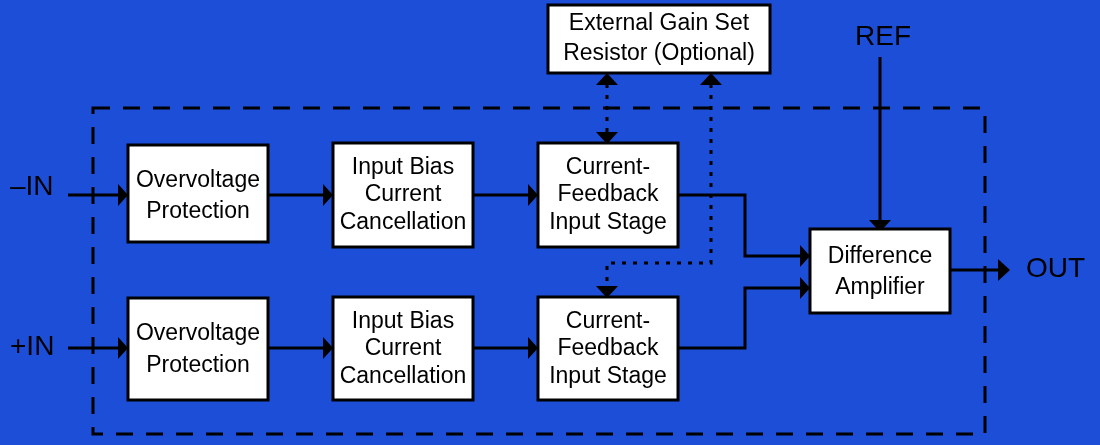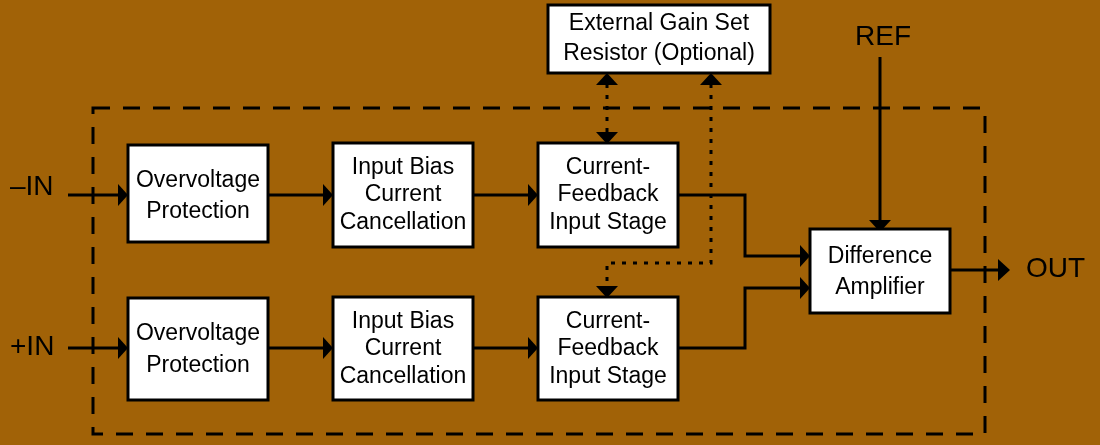--- a/index.html
+++ b/index.html
@@ -4,21 +4,21 @@
 <style>
   html, body {
     margin: 0;
     padding: 0;
     background: #ffffff;
   }
   #diagram-root {
     position: relative;
     width: 1100px;
     height: 445px;
-    background: #a16207;
+    background: #1d4ed8;
     font-family: "Liberation Sans", sans-serif;
     overflow: hidden;
   }
   svg#diagram-svg {
     position: absolute;
     left: 0;
     top: 0;
     width: 1100px;
     height: 445px;
     display: block;

